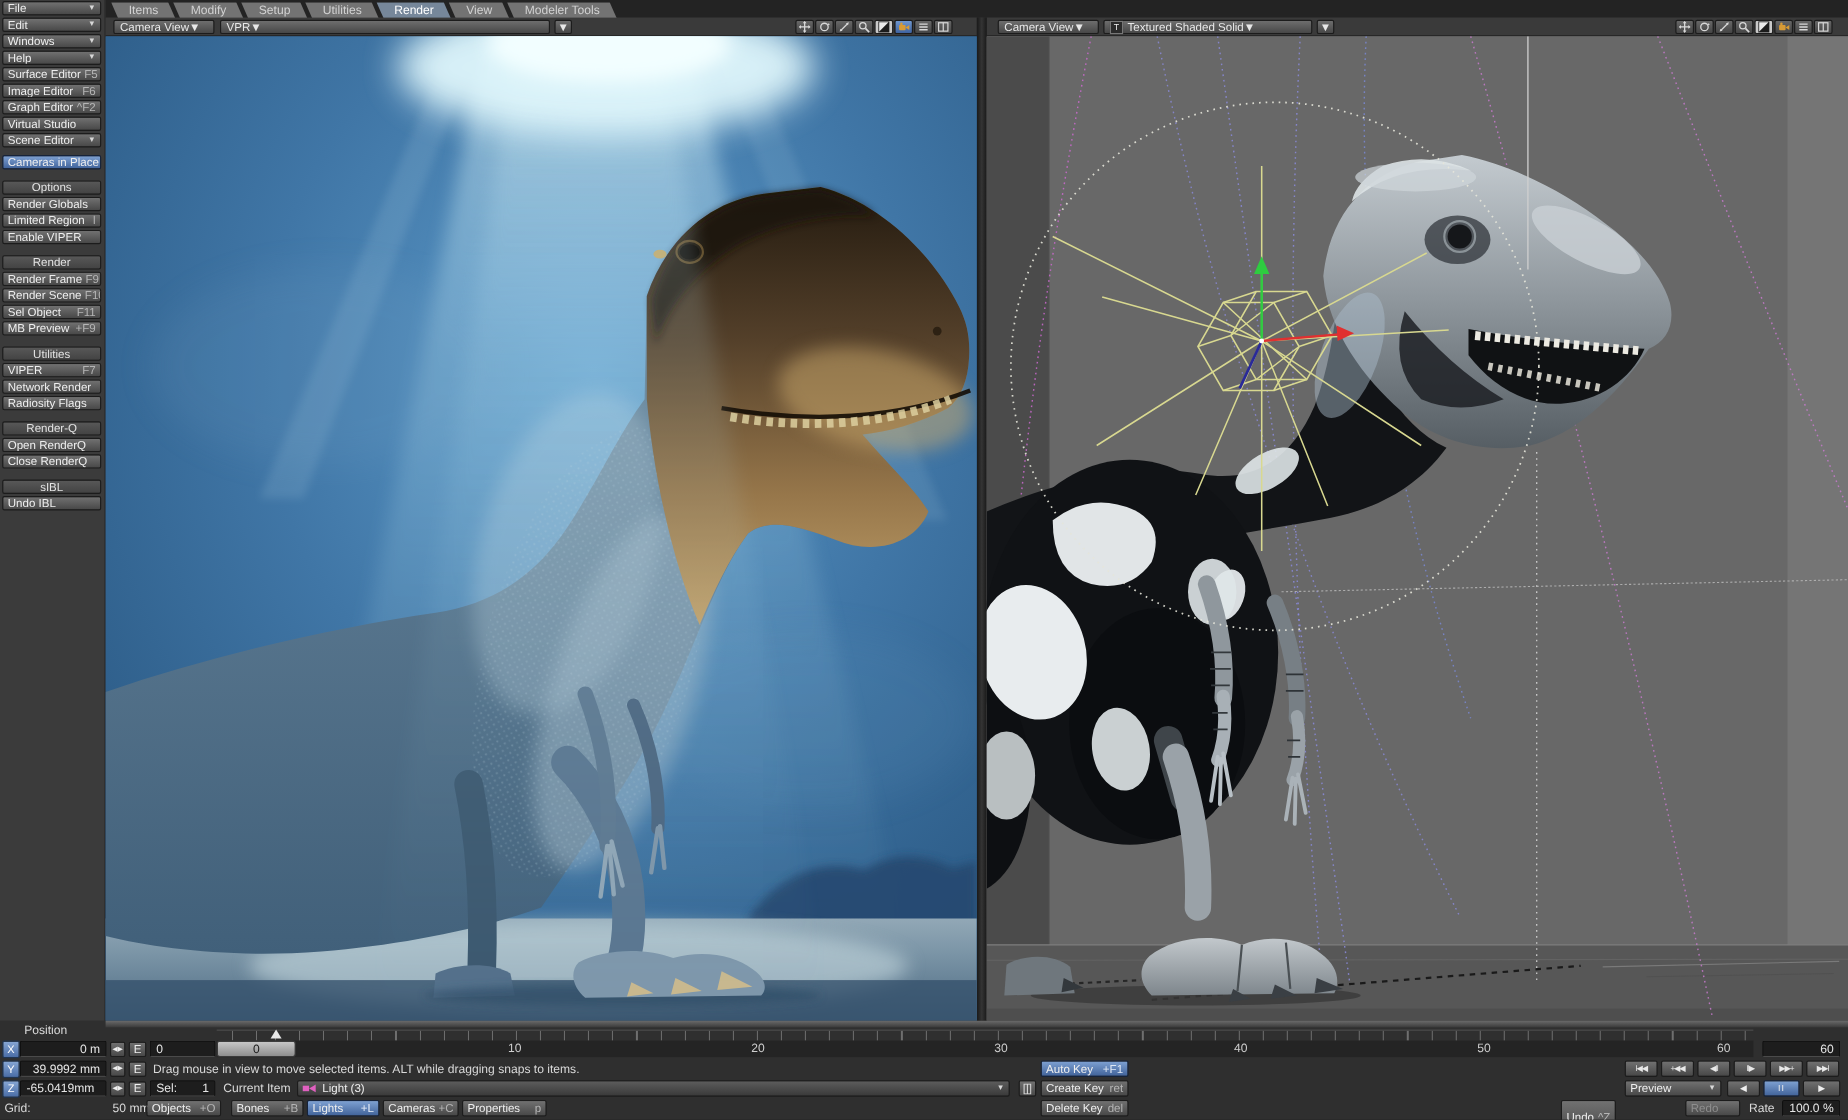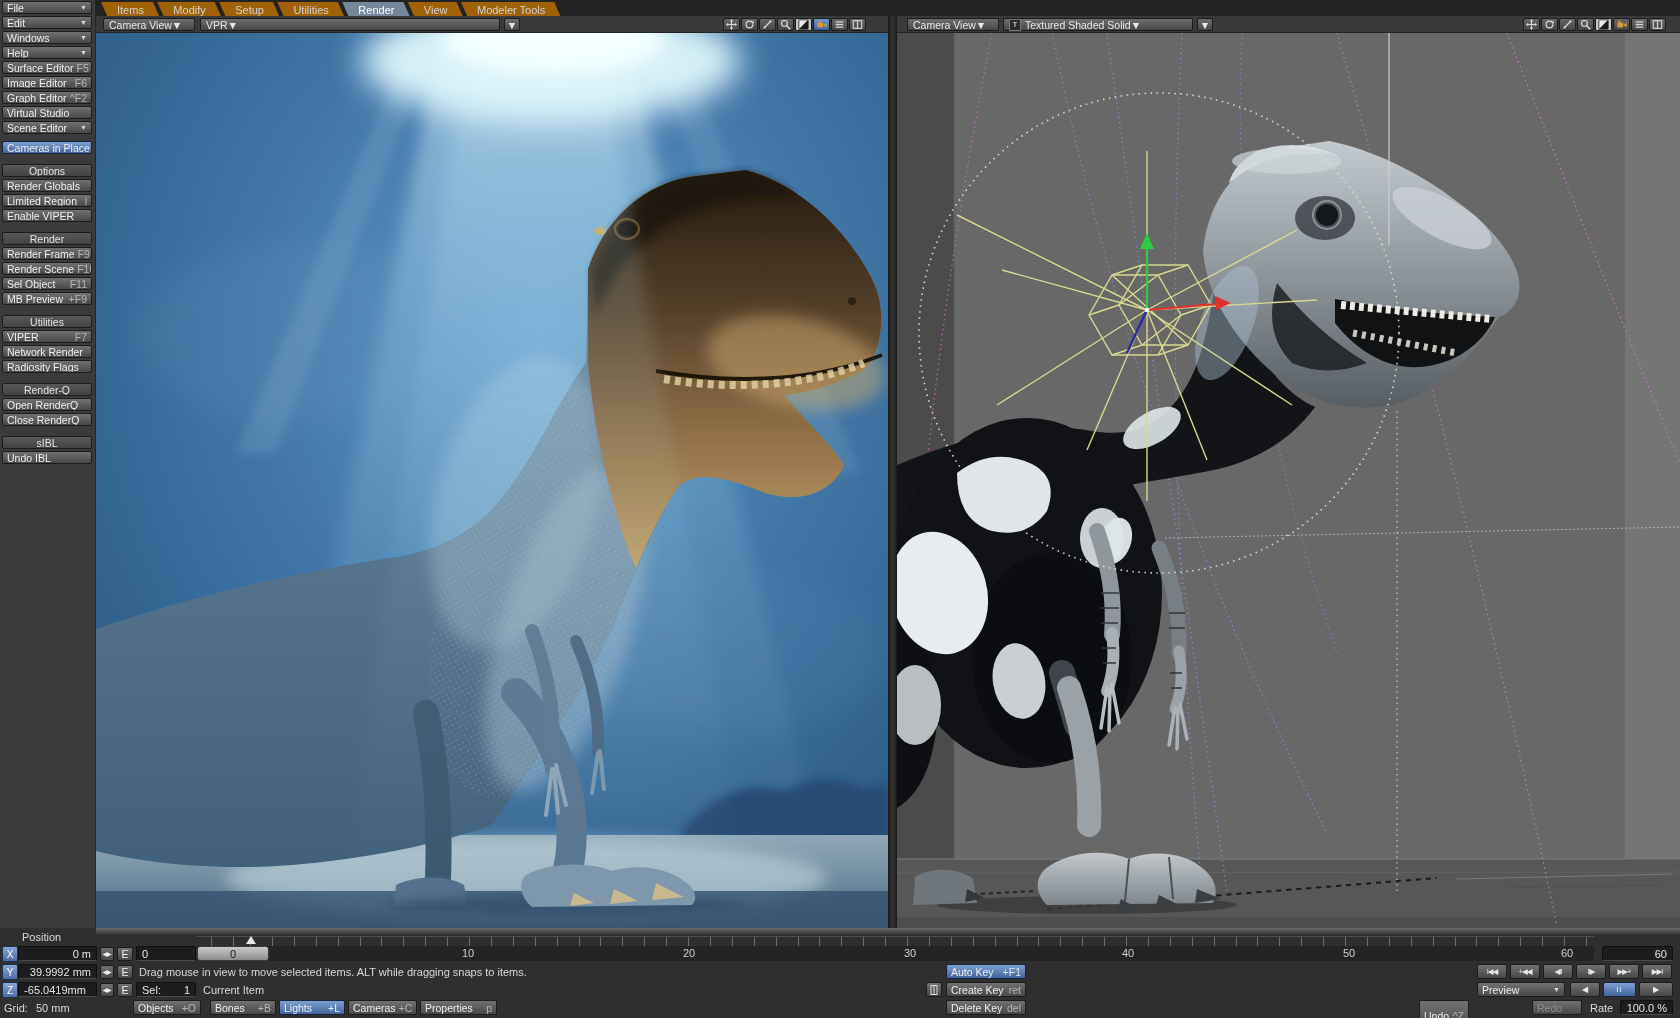--- a/index.html
+++ b/index.html
@@ -16,21 +16,21 @@
   .blue{background:linear-gradient(#7da0d2,#42649b);border-color:#16233a;}
   .dim{color:#8f8f8f;}
   .hdr{background:linear-gradient(#585858,#434343);justify-content:center;}
   .hdr span{color:#e3e3e3;}
   .field{background:#1d1d1d;border:1px solid #0f0f0f;border-bottom-color:#4a4a4a;border-radius:2px;
        color:#e6e6e6;font-size:11px;display:flex;align-items:center;box-sizing:border-box;height:15px;}
   .field.right{justify-content:flex-end;padding-right:5px;}
   .field.left{padding-left:5px;}
   .badge{width:14px;height:14px;background:linear-gradient(#86a6d4,#4a6da6);border:1px solid #20344f;
        border-radius:2px;color:#fff;font-size:10px;display:flex;align-items:center;justify-content:center;}
-  .tab{height:16px;line-height:16px;padding:0 16px;font-size:11px;color:#d2d2d2;background:#a16207;
+  .tab{height:16px;line-height:16px;padding:0 16px;font-size:11px;color:#d2d2d2;background:#737373;
        clip-path:polygon(0 0,calc(100% - 7px) 0,100% 100%,7px 100%);margin-left:-7px;display:inline-block;}
   .tab.active{background:#76879a;color:#fff;}
   .hbtn{background:linear-gradient(#6e6e6e,#474747);border:1px solid #1c1c1c;border-radius:2px;
        height:13px;font-size:10.5px;display:flex;align-items:center;padding:0 5px;box-sizing:border-box;}
   .icobtn{width:17px;height:13px;background:linear-gradient(#676767,#454545);border:1px solid #1c1c1c;
        border-radius:2px;display:flex;align-items:center;justify-content:center;box-sizing:border-box;}
   .icobtn.lit{background:#c9c9c9;}
   .icobtn.cam-active{background:linear-gradient(#6f97cf,#3f63a0);}
   .tickLabel{position:absolute;width:40px;text-align:center;font-size:11px;color:#cfcfcf;height:15px;line-height:15px;}
   .transport{width:30px;height:15px;font-size:7.5px;letter-spacing:-1px;justify-content:center;color:#e8e8e8;}
@@ -579,20 +579,28 @@
         <span>◀▶</span>
       </div>
     <div class="abs btn" style="left:117px;top:55px;width:16px;height:14px;justify-content:center;">
         <span>E</span>
       </div>
     <div class="abs field" style="left:136px;top:54px;width:60px;padding:0 5px;justify-content:space-between;">
         <span>Sel:</span>
         <span>1</span>
       </div>
     <div class="abs label" style="left:203px;top:56px;">Current Item</div>
+    <div class="abs btn" style="left:270px;top:54px;width:648px;height:15px;background:linear-gradient(#5c5c5c,#3a3a3a);">
+      <svg width="14" height="9" viewBox="0 0 14 9" style="margin-right:4px">
+          <rect x="0" y="2" width="6" height="5" fill="#e060c0"></rect>
+          <path d="M6 4.5L12 1v7z" fill="#e060c0"></path>
+        </svg>
+      <span>Light (3)</span>
+      <span class="arr">▼</span>
+    </div>
     <div class="abs btn" style="left:926px;top:54px;width:16px;height:15px;justify-content:center;padding:0;">
         <svg width="8" height="10" viewBox="0 0 8 10">
           <rect x="1" y="0.5" width="6" height="9" fill="none" stroke="#d8d8d8"></rect>
           <path d="M4 0.5v9" stroke="#d8d8d8"></path>
         </svg>
       </div>
     <div class="abs btn" style="left:946px;top:54px;width:80px;height:15px;">
         <span>Create Key</span>
         <span class="sc">ret</span>
       </div>
@@ -604,21 +612,21 @@
         <span>◀</span>
       </div>
     <div class="abs btn blue" style="left:1603px;top:54px;width:33px;height:15px;justify-content:center;font-size:8px;letter-spacing:1px;">
         <span>II</span>
       </div>
     <div class="abs btn" style="left:1639px;top:54px;width:34px;height:15px;justify-content:center;font-size:8px;">
         <span>▶</span>
       </div>
 
     <div class="abs label" style="left:4px;top:74px;">Grid:</div>
-    <div class="abs label" style="left:36px;top:74px;width:88px;">50 mm</div>
+    <div class="abs label" style="left:48px;top:74px;width:88px;text-align:right;">50 mm</div>
     <div class="abs btn" style="left:133px;top:72px;width:68px;height:15px;">
         <span>Objects</span>
         <span class="sc">+O</span>
       </div>
     <div class="abs btn" style="left:210px;top:72px;width:66px;height:15px;">
         <span>Bones</span>
         <span class="sc">+B</span>
       </div>
     <div class="abs btn blue" style="left:279px;top:72px;width:66px;height:15px;">
         <span>Lights</span>

